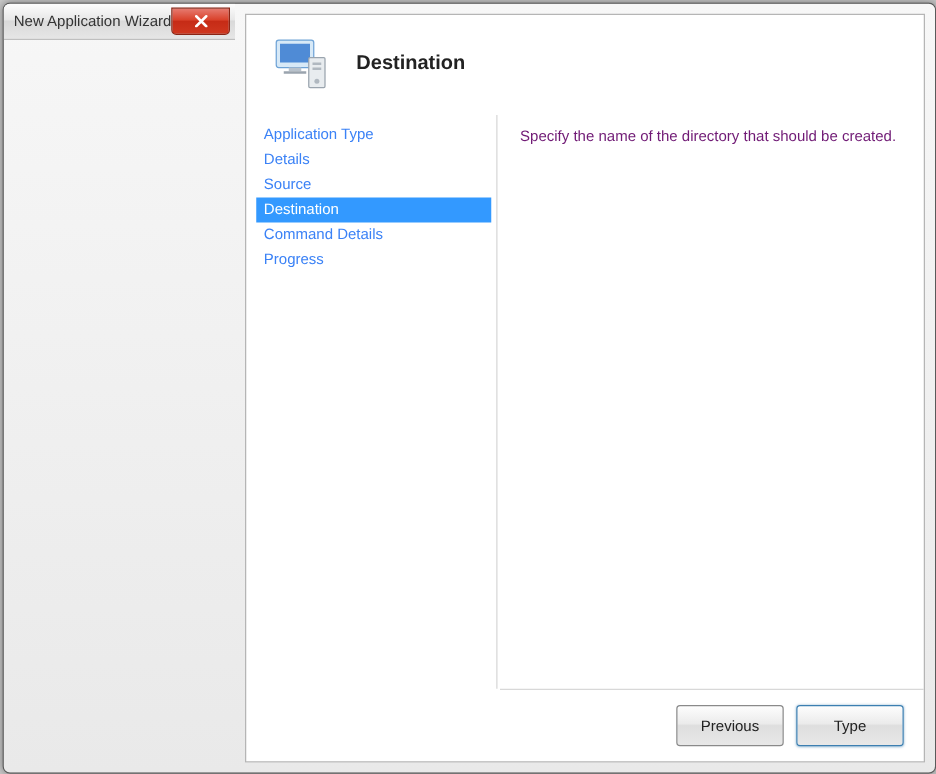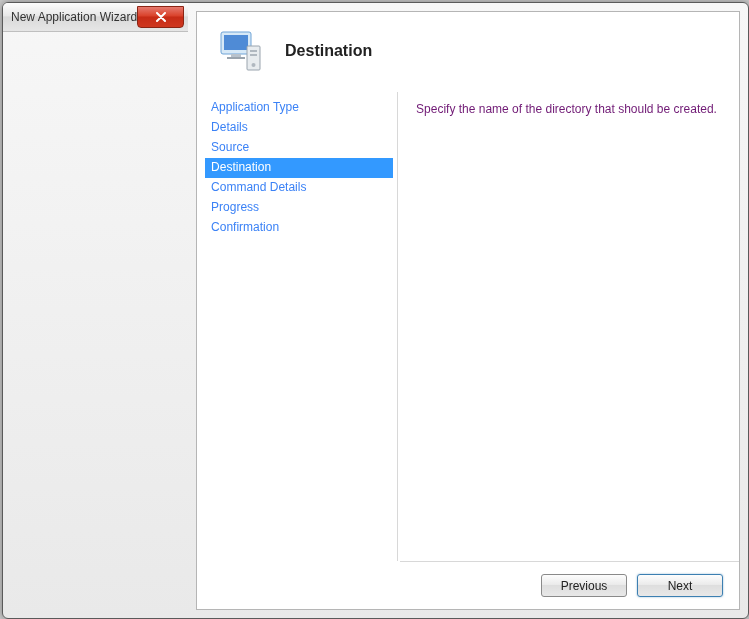--- a/index.html
+++ b/index.html
@@ -123,21 +123,21 @@
   .footer {
     border-top: 1px solid #d8d8d8;
     padding: 12px 16px 12px 16px;
     display: flex;
     justify-content: flex-end;
     gap: 10px;
     margin-left: 203px;
   }
   .btn {
     min-width: 86px;
-    height: 23px;
+    height: 33px;
     padding: 0 10px;
     font-family: inherit;
     font-size: 12px;
     background: linear-gradient(to bottom, #fdfdfd 0%, #ebebeb 45%, #dedede 50%, #e8e8e8 100%);
     border: 1px solid #8a8a8a;
     border-radius: 3px;
     cursor: pointer;
     color: #222;
   }
   .btn.default {
@@ -179,28 +179,27 @@
 
     <div class="body">
       <nav class="sidebar">
         <ul id="step-list">
             <li>Application Type</li>
             <li>Details</li>
             <li>Source</li>
             <li class="selected">Destination</li>
             <li>Command Details</li>
             <li>Progress</li>
-            <li>Confirmation</li>
           </ul>
       </nav>
       <div class="divider"></div>
       <div class="content">
         <p class="instruction">Specify the name of the directory that should be created.</p>
       </div>
     </div>
 
     <div class="footer">
       <button class="btn">Previous</button>
-      <button class="btn default">Next</button>
+      <button class="btn default">Type</button>
     </div>
 
   </div>
 </div>
 
 </body></html>

